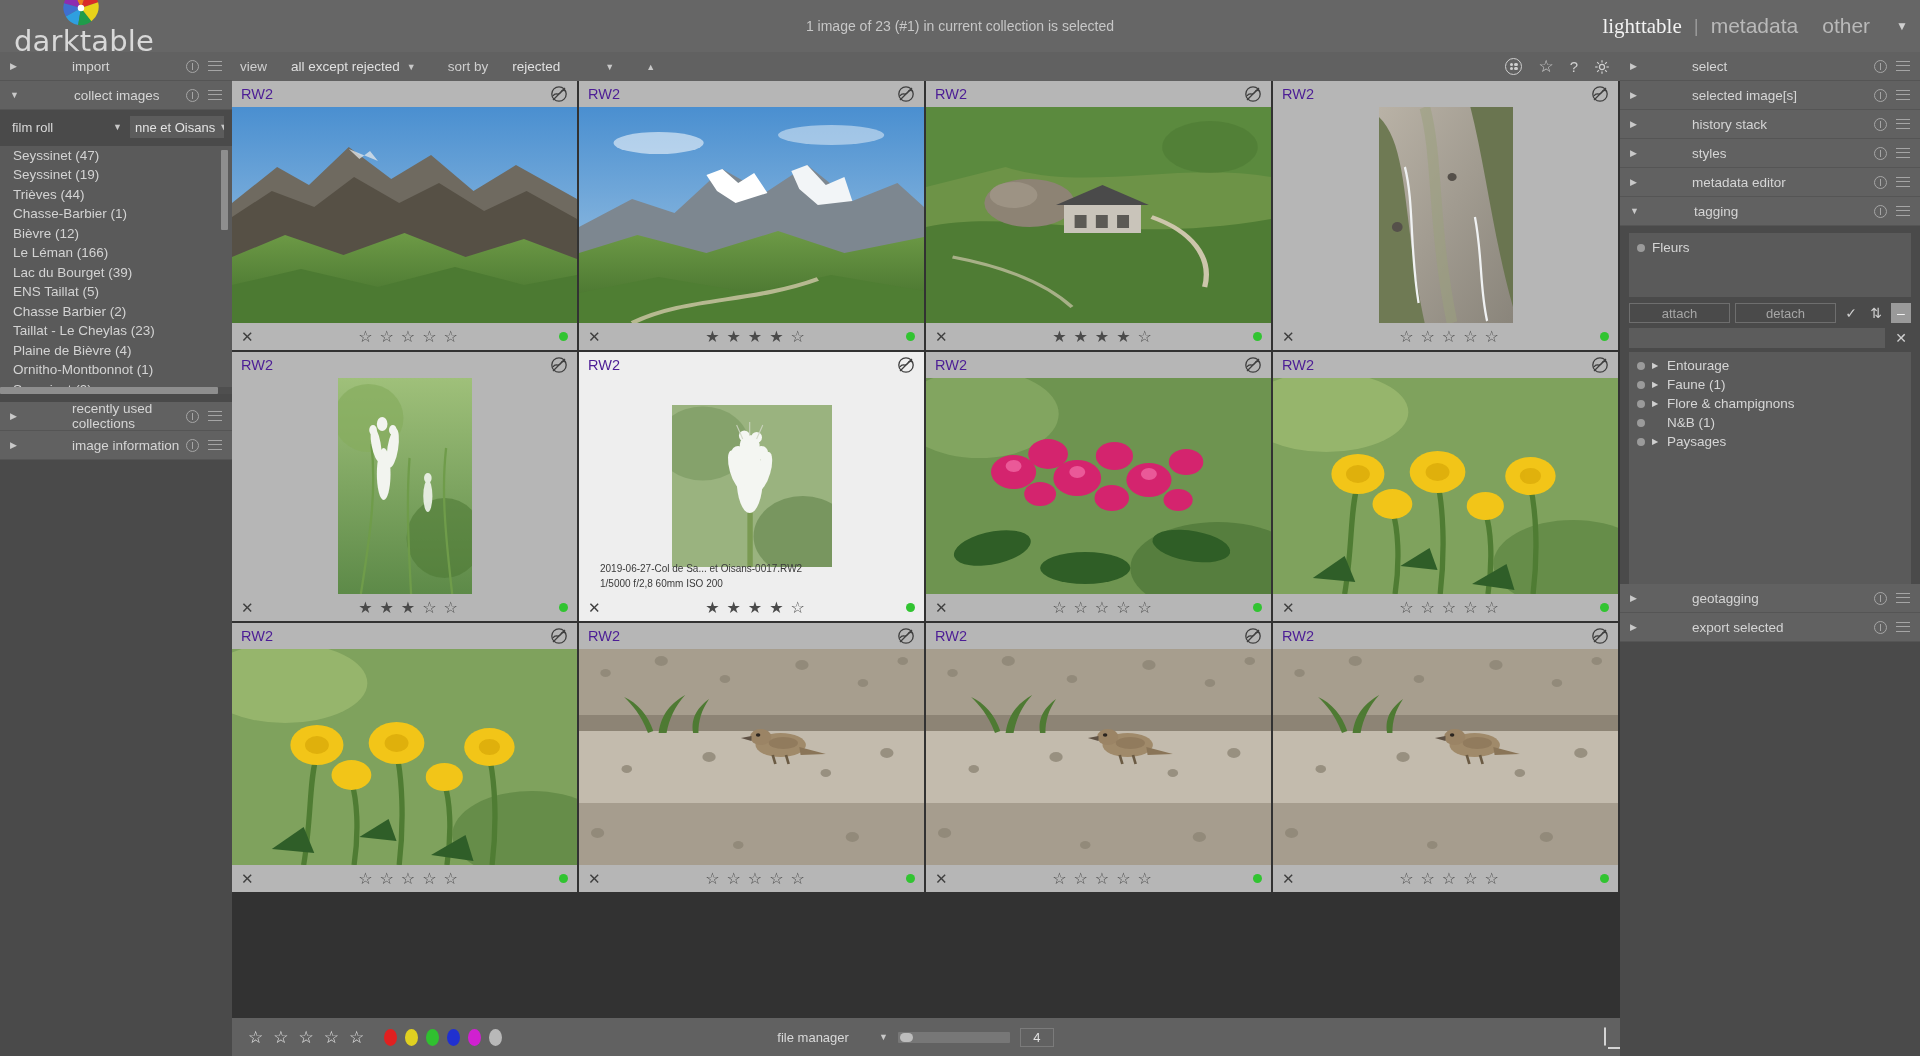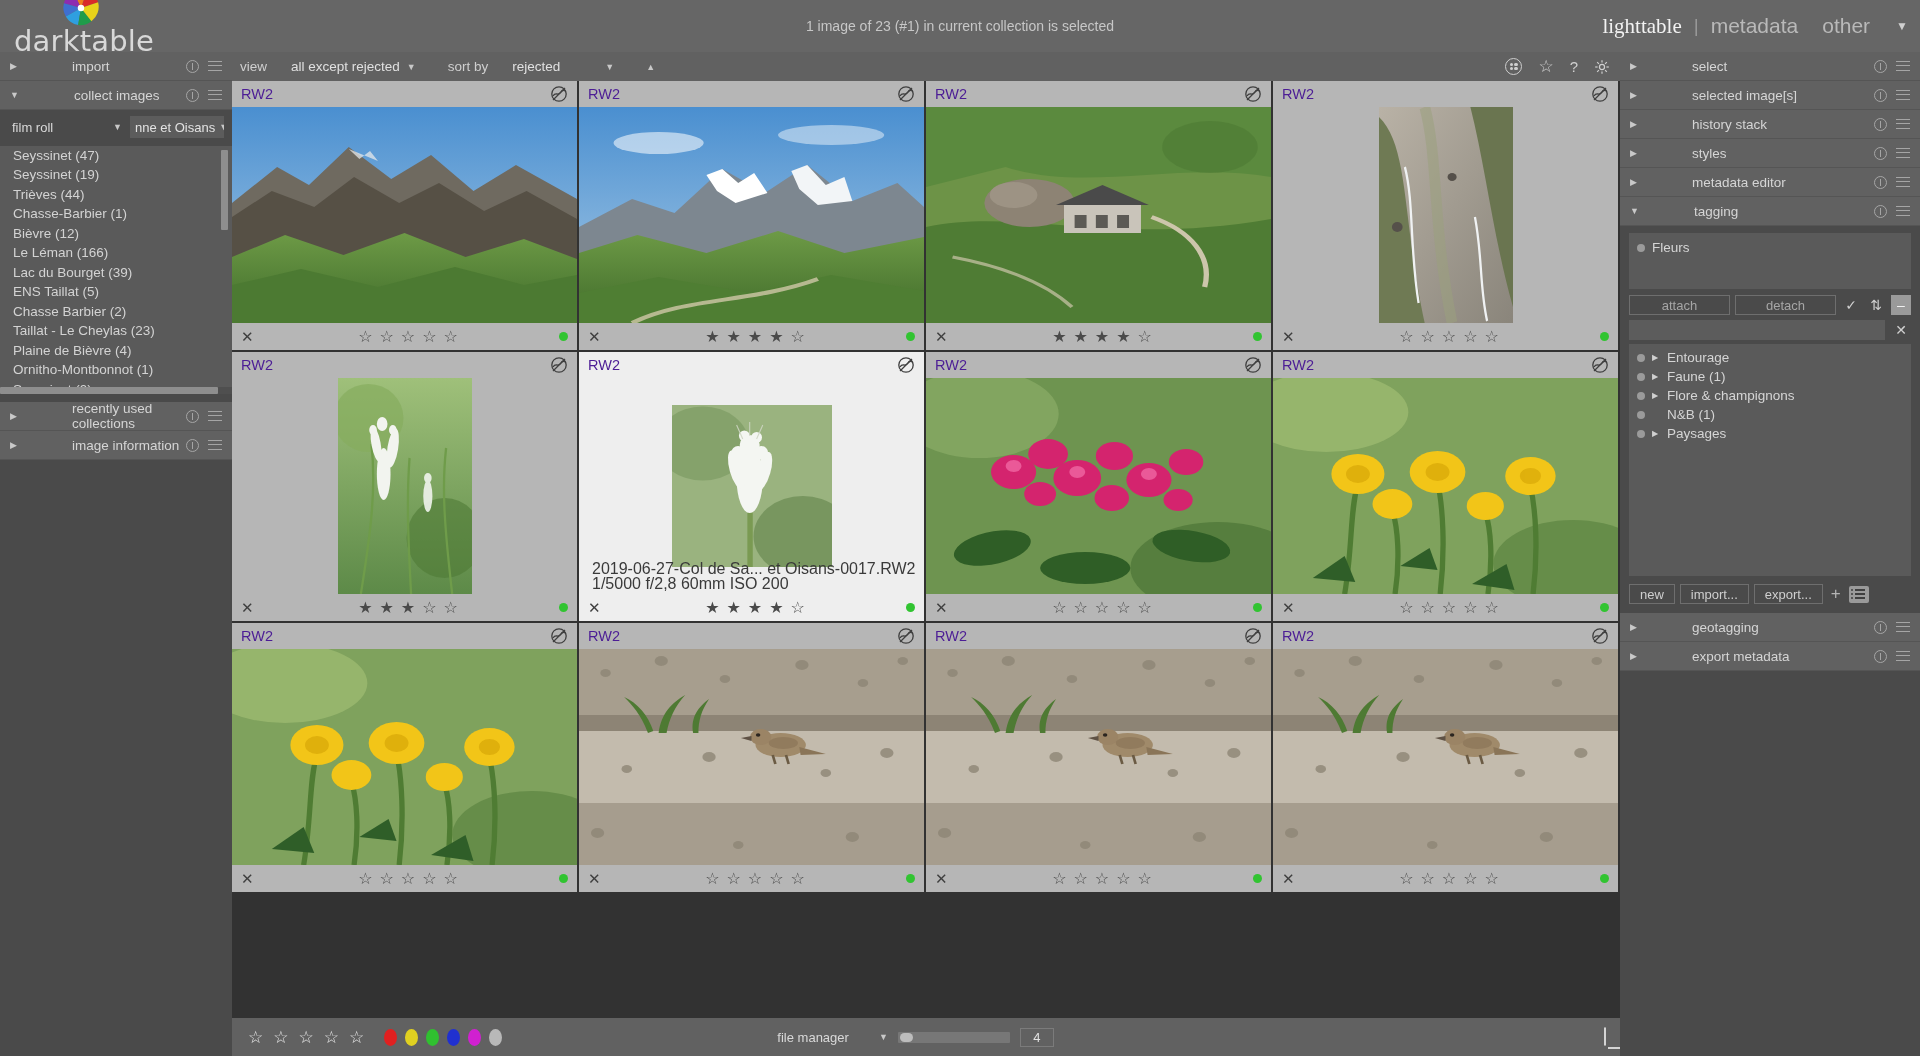--- a/index.html
+++ b/index.html
@@ -125,22 +125,22 @@
   .ext { font-size: 14.5px; color: #4c1d95; }
   .altered { width: 18px; height: 18px; }
   .thumb-area { flex: 1; display: flex; align-items: center; justify-content: center;
                 overflow: hidden; position: relative; }
   .thumb { display: block; max-width: 100%; max-height: 100%; }
   .cell-bottom { height: 27px; display: flex; align-items: center; padding: 0 9px;
                  justify-content: space-between; flex-shrink: 0; }
   .reject { font-size: 15px; color: #3f3f3f; width: 16px; }
   .stars { display: flex; gap: 7px; font-size: 16px; color: #4a4a4a; line-height: 1; }
   .greendot { width: 9px; height: 9px; border-radius: 50%; background: #31c431; }
-  .caption { position: absolute; left: 8px; right: 0; bottom: 0; padding: 2px 5px 3px 5px;
-             font-size: 16px; color: #3a3a3a; line-height: 15px; }
+  .caption { position: absolute; left: 16px; right: 0; bottom: 0; padding: 2px 5px 3px 5px;
+             font-size: 10px; color: #3a3a3a; line-height: 15px; }
 
   #bottom-bar {
     position: absolute; left: 0; right: 0; bottom: 0; height: 38px;
     background: #616161; display: flex; align-items: center; padding: 0 14px;
   }
   .bb-stars { display: flex; gap: 10px; font-size: 17px; color: #e3e3e3; margin-left: 2px;}
   .bb-colors { display: flex; gap: 8px; margin-left: 20px; }
   .cl { width: 13px; height: 17px; border-radius: 50%; }
   .bb-center { margin-left: auto; margin-right: auto; display: flex; align-items: center; gap: 10px; }
   .bb-combo { color: #d9d9d9; font-size: 13px; display: flex; align-items: center; }
@@ -153,21 +153,21 @@
   .bb-right { margin-left: auto; }
   .screen-ico { width: 19px; height: 15px; border: 1.4px solid #d4d4d4; border-radius: 2px; position: relative;}
   .screen-ico::after { content:""; position: absolute; left: 3px; bottom: -4px; width: 13px; height: 2px; background: #d4d4d4;}
 
   
   #right-panel {
     position: absolute; right: 0; top: 52px; width: 300px; bottom: 0;
     background: #4a4a4a;
   }
   #tagging-body { background: #4a4a4a; padding: 0; }
-  #attached-list { background: #5a5a5a; margin: 7px 9px 0 9px; height: 56px; padding: 5px 0 0 0; }
+  #attached-list { background: #5a5a5a; margin: 7px 9px 0 9px; height: 64px; padding: 5px 0 0 0; }
   .tag-row { display: flex; align-items: center; font-size: 13.5px; color: #d5d5d5;
              padding: 2px 0 2px 8px; gap: 7px; }
   .tag-dot { width: 8px; height: 8px; border-radius: 50%; background: #9b9b9b; flex-shrink: 0;}
   .tag-tri { font-size: 8px; color: #d0d0d0; width: 8px; }
   .tag-tri.blank { visibility: hidden; }
   #tag-buttons { display: flex; align-items: center; gap: 5px; padding: 6px 9px 0 9px; }
   .btn { flex: 1; height: 20px; border: 1px solid #6e6e6e; color: #a6a6a6; font-size: 13px;
          display: flex; align-items: center; justify-content: center; background: transparent; }
   .icon-btn { width: 20px; height: 20px; display: flex; align-items: center; justify-content: center;
               color: #d0d0d0; font-size: 14px; }
@@ -1275,51 +1275,37 @@
           <span class="tag-tri blank">▶</span>
           <span>N&amp;B (1)</span>
         </div>
         <div class="tag-row">
           <span class="tag-dot"></span>
           <span class="tag-tri">▶</span>
           <span>Paysages</span>
         </div>
       </div>
 
-    <div id="dict-buttons">
-      <div class="btn sm">new</div>
-      <div class="btn sm">import...</div>
-      <div class="btn sm">export...</div>
-      <div class="plus">+</div>
-      <div class="list-ico">
-          <i></i>
-          <i></i>
-          <i></i>
-          <b></b>
-          <b></b>
-          <b></b>
-        </div>
-    </div>
   </div>
 
   <div class="module-head">
     <span class="tri">▶</span>
     <span class="label">geotagging</span>
     <span class="head-icons">
         <span class="ico-i"></span>
       <span class="ico-menu">
           <i></i>
           <i></i>
           <i></i>
         </span>
       </span>
   </div>
   <div class="module-head">
     <span class="tri">▶</span>
-    <span class="label">export metadata</span>
+    <span class="label">export selected</span>
     <span class="head-icons">
         <span class="ico-i"></span>
       <span class="ico-menu">
           <i></i>
           <i></i>
           <i></i>
         </span>
       </span>
   </div>
 </div>

